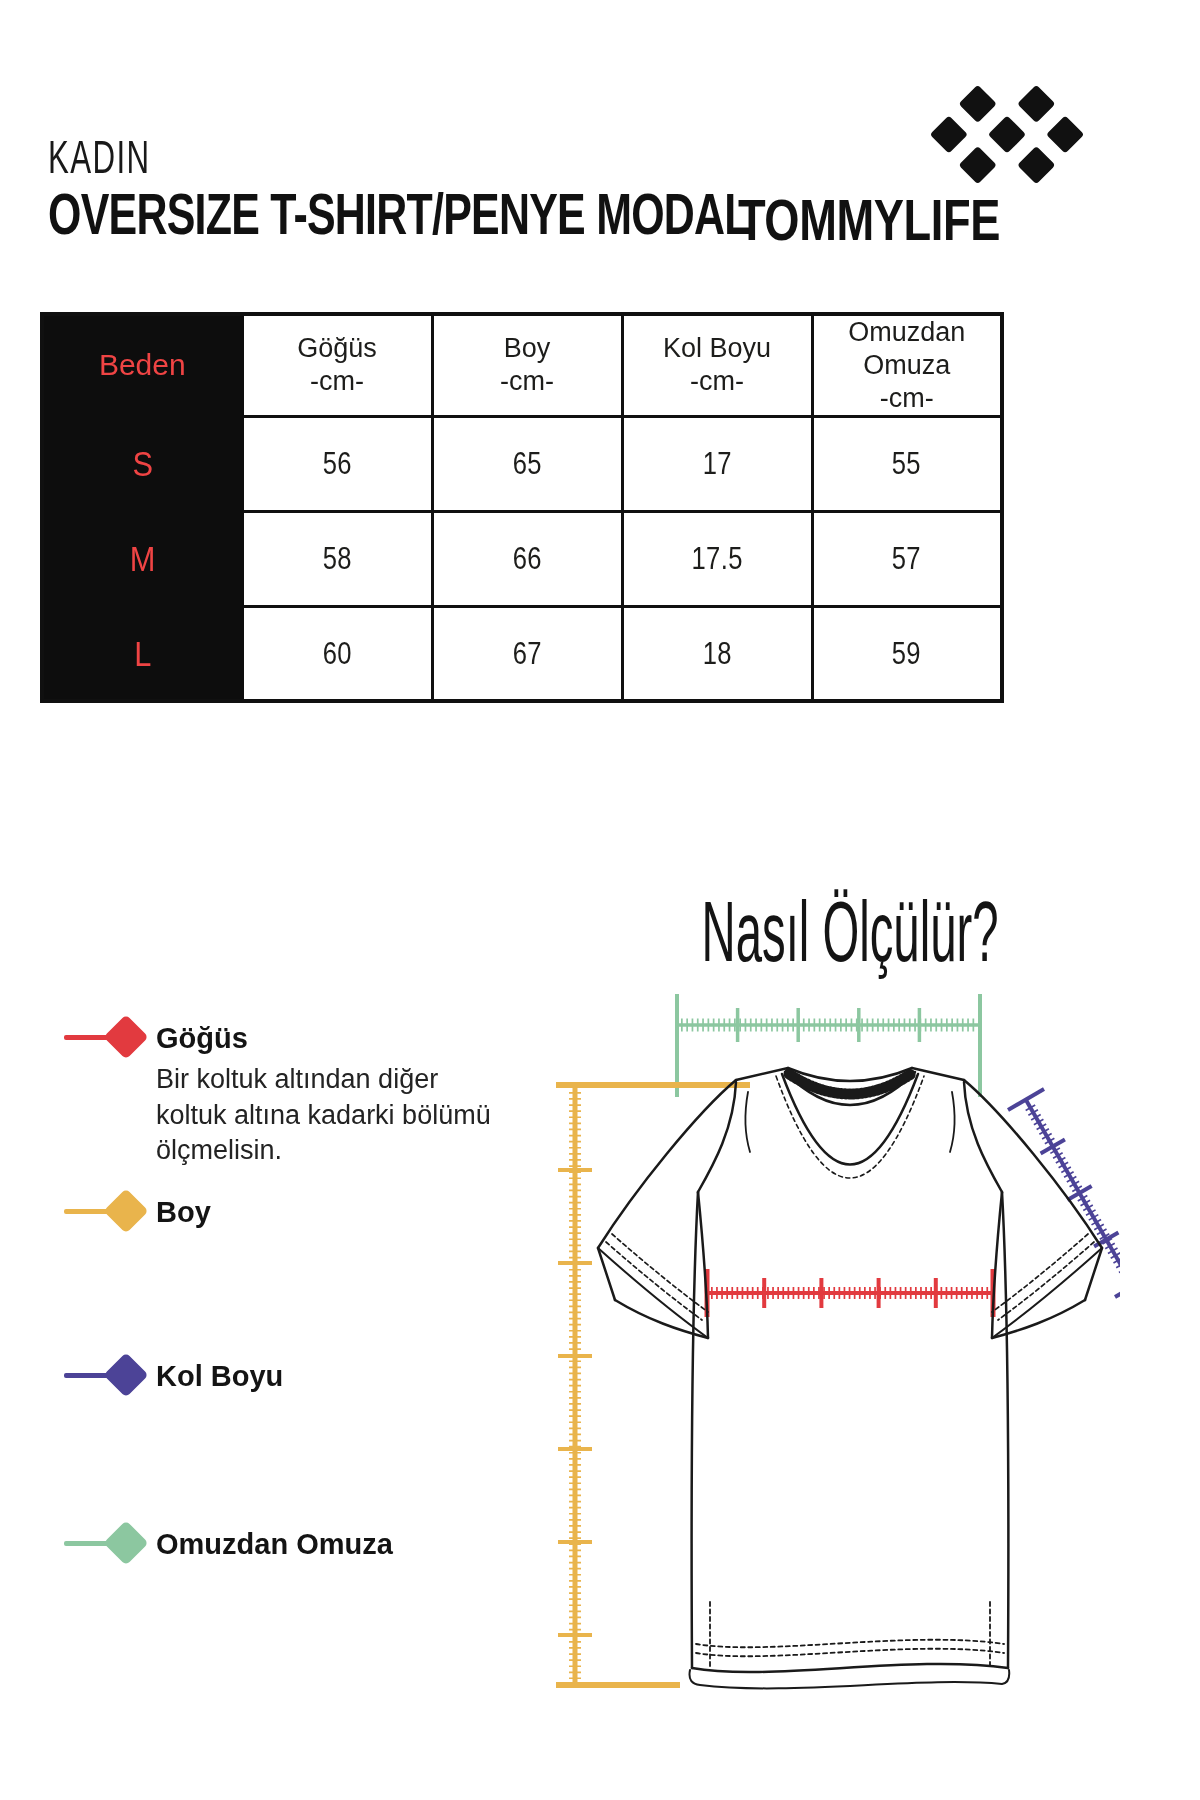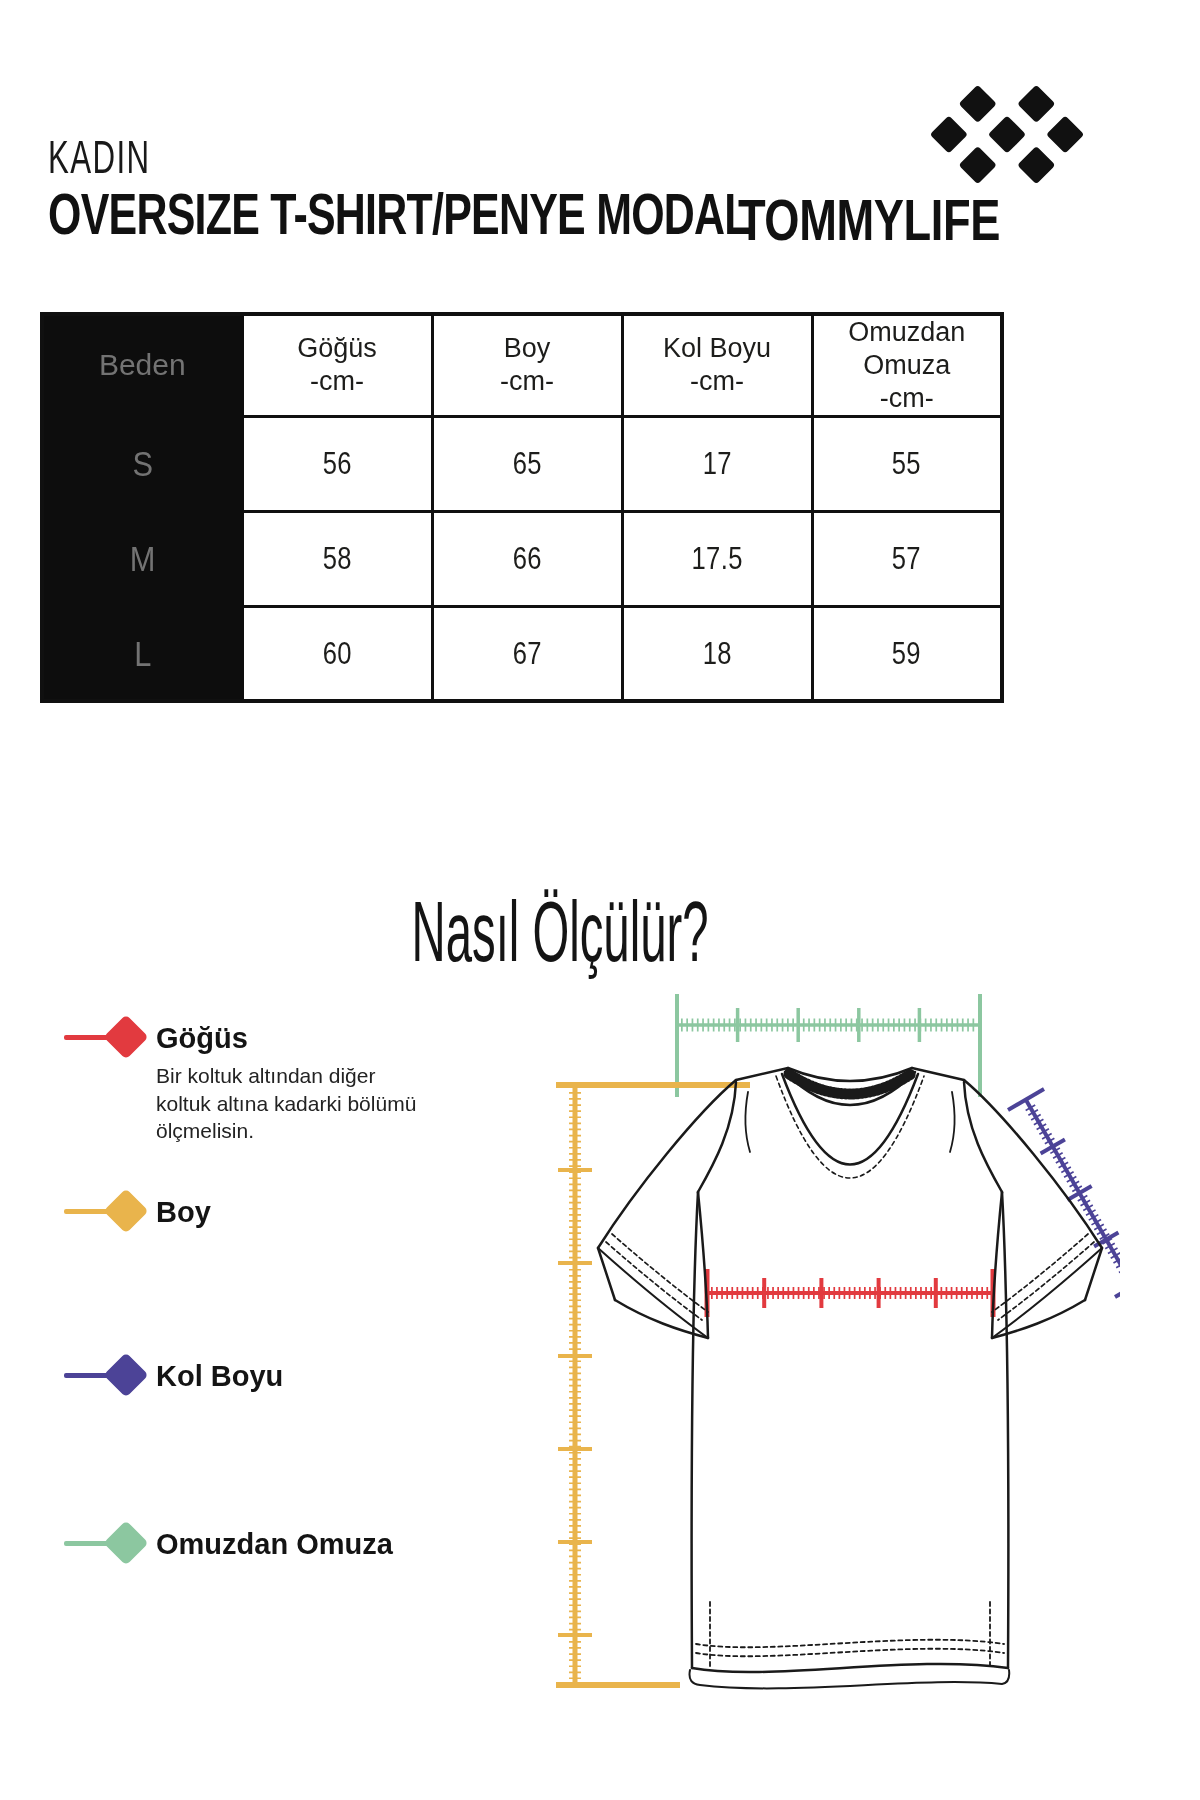--- a/index.html
+++ b/index.html
@@ -17,42 +17,42 @@
   .logo-diamonds{left:928px;top:84px;width:158px;height:101px;}
 
   
   .size-table{left:40px;top:312px;width:960px;border-collapse:collapse;table-layout:fixed;}
   .size-table th,.size-table td{border:3px solid #101010;text-align:center;vertical-align:middle;padding:0;}
   .size-table{border:4px solid #101010;}
   .size-table th{font-weight:400;font-size:27px;line-height:1.22;background:#fff;}
   .size-table td{font-size:32px;}
   .head-row{height:96px;}
   .data-row{height:95px;}
-  .col-size{background:#0d0d0d !important;color:#737373;border-color:#0d0d0d !important;}
+  .col-size{background:#0d0d0d !important;color:#ef4444;border-color:#0d0d0d !important;}
   .col-size .sz{display:inline-block;transform:scaleX(0.88);font-size:35px;font-weight:400;}
   th.col-size{font-size:30px;}
   .num{display:inline-block;transform:scaleX(0.8);letter-spacing:0.5px;}
   .h-label,.h-unit{display:block;}
 
   
-  .howto-title{left:0;top:882px;width:1120px;text-align:center;}
+  .howto-title{left:0;top:882px;width:1120px;text-align:right;}
   .howto-title .t{display:inline-block;font-size:86px;font-weight:500;letter-spacing:0;
         transform:scaleX(0.55);transform-origin:center top;color:#141414;white-space:nowrap;}
 
   .legend-item{position:absolute;left:64px;width:440px;}
   .marker{position:absolute;left:0;top:-4px;width:96px;height:44px;}
   .m-line{position:absolute;left:0;top:17px;width:56px;height:5px;border-radius:2px;}
   .m-diamond{position:absolute;left:46px;top:3px;width:32px;height:32px;border-radius:5px;transform:rotate(45deg);}
   .c-chest{background:#E23A3F;}
   .c-length{background:#E9B44C;}
   .c-sleeve{background:#4C4397;}
   .c-shoulder{background:#8CC7A0;}
   .l-text{margin-left:92px;}
   .l-label{font-size:29px;font-weight:700;color:#141414;margin-bottom:7px;}
-  .l-desc{font-size:21px;line-height:1.32;color:#232323;white-space:pre-line;max-width:335px;}
+  .l-desc{font-size:27px;line-height:1.32;color:#232323;white-space:pre-line;max-width:335px;}
 
   .diagram{left:440px;top:980px;width:680px;height:745px;}
 </style>
 </head>
 <body>
 
 <div class="abs kadin">KADIN</div>
 <div class="abs product-title">OVERSIZE T-SHIRT/PENYE MODAL</div>
 
 <svg class="abs logo-diamonds" viewBox="0 0 175 112" xmlns="http://www.w3.org/2000/svg">

